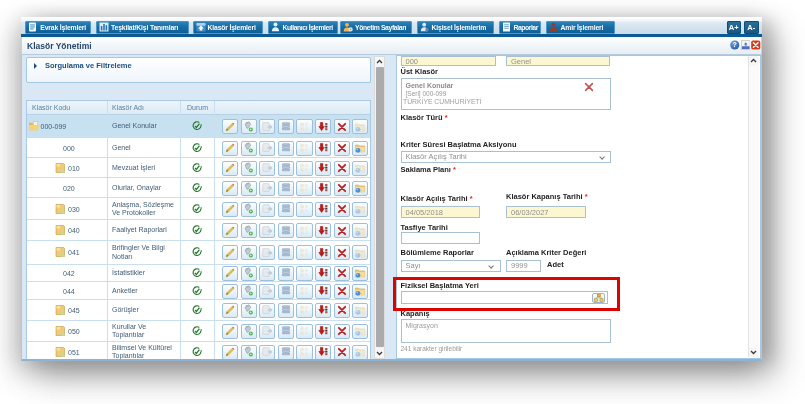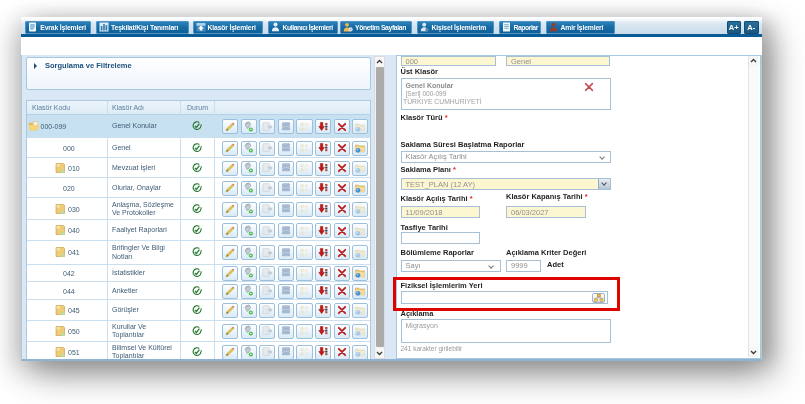--- a/index.html
+++ b/index.html
@@ -13,21 +13,21 @@
  display:flex;align-items:center;white-space:nowrap;padding:0 2px 0 2px;overflow:hidden;letter-spacing:-0.15px;}
 .mbtn .mi{width:10px;height:10px;margin-right:2px;flex:0 0 auto;}
 .abtn{position:absolute;top:3.5px;height:13px;border:1px solid #0d4d7c;border-radius:1px;
  background:linear-gradient(#2a6e97,#1b577f);color:#fff;font-size:7.5px;font-weight:bold;text-align:center;line-height:11px;}
 #titlebar{position:absolute;left:0;top:19.5px;width:741px;height:18px;background:linear-gradient(#feffff,#e6edf4);
  border-bottom:1px solid #b4cbdd;border-left:1px solid #c2d2df;border-right:1px solid #c2d2df;}
 #titletext{position:absolute;left:5px;top:4.2px;font-size:8.5px;font-weight:bold;color:#27476b;}
 .tico{position:absolute;top:3.5px;width:9.5px;height:10px;}
 #content{position:absolute;left:0;top:37.5px;width:741px;height:306.5px;background:#d9e8f4;
  border-left:1px solid #b5c6d4;border-right:1px solid #b5c6d4;border-bottom:2px solid #8fb3d1;overflow:hidden;}
-#sorgu{position:absolute;left:4px;top:2.5px;width:345px;height:33px;border:1px solid #a5c8e2;border-radius:2px;
+#sorgu{position:absolute;left:4px;top:2.5px;width:345px;height:26px;border:1px solid #a5c8e2;border-radius:2px;
  background:linear-gradient(#ffffff,#eef5fb);}
 #sorgu .arr{position:absolute;left:7px;top:4.5px;width:0;height:0;border-left:3.6px solid #1c4f7c;border-top:3px solid transparent;border-bottom:3px solid transparent;}
 #sorgu .stx{position:absolute;left:18px;top:3px;font-size:7.5px;font-weight:bold;color:#1c4f7c;}
 #klbar{position:absolute;left:4px;top:24.5px;width:345px;height:20.5px;border:1px solid #a5c8e2;border-radius:2px 2px 0 0;
  background:linear-gradient(#fcfeff,#eaf3fa);}
 #klbar .ktx{position:absolute;left:5px;top:4px;font-size:7.5px;font-weight:bold;color:#223a55;}
 #plusbtn{position:absolute;right:4px;top:2.5px;width:16px;height:15px;border:1px solid #9cc0dc;border-radius:2px;
  background:linear-gradient(#ffffff,#eef5fb);}
 #table{position:absolute;left:4px;top:45.5px;width:345px;height:259.5px;background:#fff;border:1px solid #aac9e3;border-bottom:none;overflow:hidden;}
 .trow{position:absolute;left:0;width:343px;background:#fff;border-bottom:1px solid #c9dfef;}
@@ -157,20 +157,44 @@
           </svg></span>Raporlar</div>
     <div class="mbtn" style="left:524.5px;width:69px;">
       <span class="mi"><svg width="9" height="10" viewBox="0 0 9 10">
             <circle cx="4.5" cy="2.7" r="1.9" fill="#9c3a24"></circle>
             <path d="M1 9.3 C1 6.3 2.5 5.3 4.5 5.3 C6.5 5.3 8 6.3 8 9.3 Z" fill="#9c3a24"></path>
           </svg></span>Amir İşlemleri</div>
     <div class="abtn" style="left:706px;width:13.5px;">A+</div>
     <div class="abtn" style="left:723px;width:14.5px;">A-</div>
   </div>
   <div id="menustrip"></div>
+  <div id="titlebar">
+    <div id="titletext">Klasör Yönetimi</div>
+
+<svg class="tico" style="left:708px;" viewBox="0 0 10 10">
+        <defs>
+          <radialGradient id="qg" cx="0.35" cy="0.3" r="0.9">
+            <stop offset="0" stop-color="#6ea4dd"></stop>
+            <stop offset="1" stop-color="#1c4fa0"></stop>
+          </radialGradient>
+        </defs>
+        <circle cx="5" cy="5" r="4.8" fill="url(#qg)"></circle>
+        <text x="5" y="7.6" font-size="7.5" font-weight="bold" fill="#fff" text-anchor="middle">?</text>
+      </svg>
+<svg class="tico" style="left:718.5px;" viewBox="0 0 10 10">
+        <rect x="0.5" y="0.5" width="9" height="9" fill="#f4f4f4" stroke="#b0b0b0" stroke-width="0.6"></rect>
+        <rect x="1" y="6.3" width="8" height="2.9" fill="#4e6cc3"></rect>
+        <path d="M5 2 L7 4.4 L5.9 4.4 L5.9 5.8 L4.1 5.8 L4.1 4.4 L3 4.4 Z" fill="#5d79cc"></path>
+      </svg>
+<svg class="tico" style="left:729px;" viewBox="0 0 10 10">
+        <rect x="0.2" y="0.2" width="9.6" height="9.6" rx="2" fill="#d43a14"></rect>
+        <path d="M2.6 2.6 L7.4 7.4 M7.4 2.6 L2.6 7.4" stroke="#fff" stroke-width="1.6" stroke-linecap="round"></path>
+      </svg>
+
+  </div>
   <div id="content">
     <div id="sorgu">
         <span class="arr"></span>
         <span class="stx">Sorgulama ve Filtreleme</span>
       </div>
     <div id="table">
 <div class="trow thead" style="top:0;height:14px;">
           <span class="htx" style="left:5px;">Klasör Kodu</span>
           <span class="htx" style="left:85px;">Klasör Adı</span>
           <span class="htx" style="left:160px;">Durum</span>
@@ -827,49 +851,46 @@
 <div class="lbl" style="left:4px;top:11.8px;">Üst Klasör</div>
 <div class="fld" style="left:4px;top:22.5px;width:210.5px;height:31.5px;">
 <div style="position:absolute;left:4px;top:2.5px;font-size:7px;font-weight:bold;color:#8d8d8d;">Genel Konular</div>
 <div style="position:absolute;left:4px;top:11px;font-size:6.5px;color:#9a9a9a;">[Seri] 000-099</div>
 <div style="position:absolute;left:1.5px;top:18.5px;font-size:6.8px;color:#a0a0a0;">TÜRKİYE CUMHURİYETİ</div>
 <svg style="position:absolute;left:182px;top:2.5px;" width="10" height="10" viewBox="0 0 10 10">
             <path d="M1.6 1.6 L8.4 8.4 M8.4 1.6 L1.6 8.4" stroke="#c45050" stroke-width="1.5" stroke-linecap="round"></path>
           </svg>
 </div>
 <div class="lbl" style="left:4px;top:57.1px;">Klasör Türü <span class="red">*</span></div>
-<div class="lbl" style="left:4px;top:84.3px;">Saklama Süresi Başlatma Raporlar</div>
+<div class="lbl" style="left:4px;top:84.3px;">Kriter Süresi Başlatma Aksiyonu</div>
 <div class="fld" style="left:4px;top:95.5px;width:210.5px;height:11.5px;line-height:10px;">Klasör Açılış Tarihi<span class="chevron" style="right:6px;top:2.5px;border-color:#777;"></span></div>
 <div class="lbl" style="left:4px;top:109.5px;">Saklama Planı <span class="red">*</span></div>
-<div class="fld yfld" style="left:4px;top:122.3px;width:210.5px;height:12.2px;line-height:11px;">TEST_PLAN (12 AY)<span class="darr">
-            <span class="chevron" style="left:3px;top:2.5px;"></span>
-          </span></div>
 <div class="lbl" style="left:4px;top:138.8px;">Klasör Açılış Tarihi <span class="red">*</span></div>
 <div class="lbl" style="left:109.5px;top:136px;">Klasör Kapanış Tarihi <span class="red">*</span></div>
-<div class="fld yfld" style="left:4px;top:150.5px;width:79.5px;height:12.4px;line-height:11px;">11/09/2018</div>
+<div class="fld yfld" style="left:4px;top:150.5px;width:79.5px;height:12.4px;line-height:11px;">04/05/2018</div>
 <div class="fld yfld" style="left:109.5px;top:150.5px;width:79.5px;height:12.4px;line-height:11px;">06/03/2027</div>
 <div class="lbl" style="left:4px;top:167px;">Tasfiye Tarihi</div>
 <div class="fld" style="left:4px;top:176px;width:79.5px;height:12.5px;"></div>
 <div class="lbl" style="left:4px;top:192.3px;">Bölümleme Raporlar</div>
 <div class="lbl" style="left:109.5px;top:192.3px;">Açıklama Kriter Değeri</div>
 <div class="fld" style="left:4px;top:204.8px;width:100px;height:11.5px;line-height:10px;">Sayı<span class="chevron" style="right:6px;top:2.5px;border-color:#777;"></span></div>
 <div class="fld" style="left:109.5px;top:204.8px;width:35px;height:11.5px;line-height:10px;">9999</div>
 <div class="lbl" style="left:150.5px;top:204.8px;">Adet</div>
-<div class="lbl" style="left:4px;top:225.1px;z-index:6;">Fiziksel İşlemlerim Yeri</div>
+<div class="lbl" style="left:4px;top:225.1px;z-index:6;">Fiziksel Başlatma Yeri</div>
 <div class="fld" style="left:4px;top:235px;width:207px;height:13px;">
 <span style="position:absolute;right:1.5px;top:1px;width:13px;height:10.5px;border:1px solid #a0b4c6;border-radius:2px;background:linear-gradient(#fdfdfd,#e2e9ef);">
             <svg width="10" height="8" viewBox="0 0 10 8" style="position:absolute;left:1px;top:0.5px;">
               <rect x="3.4" y="0.4" width="3" height="2.4" fill="#f0b429" stroke="#b07d12" stroke-width="0.5"></rect>
               <rect x="0.6" y="4.8" width="3" height="2.4" fill="#f0d062" stroke="#b07d12" stroke-width="0.5"></rect>
               <rect x="6" y="4.8" width="3" height="2.4" fill="#f0d062" stroke="#b07d12" stroke-width="0.5"></rect>
               <path d="M4.9 2.8 L4.9 3.8 M2.1 4.8 L2.1 3.8 L7.5 3.8 L7.5 4.8" stroke="#888" stroke-width="0.5" fill="none"></path>
             </svg>
           </span>
 </div>
-<div class="lbl" style="left:4px;top:253.5px;">Açıklama</div>
+<div class="lbl" style="left:4px;top:253.5px;">Kapanış</div>
 <div class="fld" style="left:4px;top:263px;width:210.5px;height:24px;">
           <div style="position:absolute;left:4px;top:2.5px;font-size:7px;color:#9a9a9a;">Migrasyon</div>
         </div>
 <div class="smalltx" style="left:4px;top:289.8px;">241 karakter girilebilir</div>
       <div id="rscroll">
         <span class="sarr" style="top:0;">
             <svg width="7" height="6" viewBox="0 0 7 6">
               <path d="M1 4 L3.5 1.5 L6 4" fill="none" stroke="#3a3a3a" stroke-width="1.3"></path>
             </svg>
           </span>

